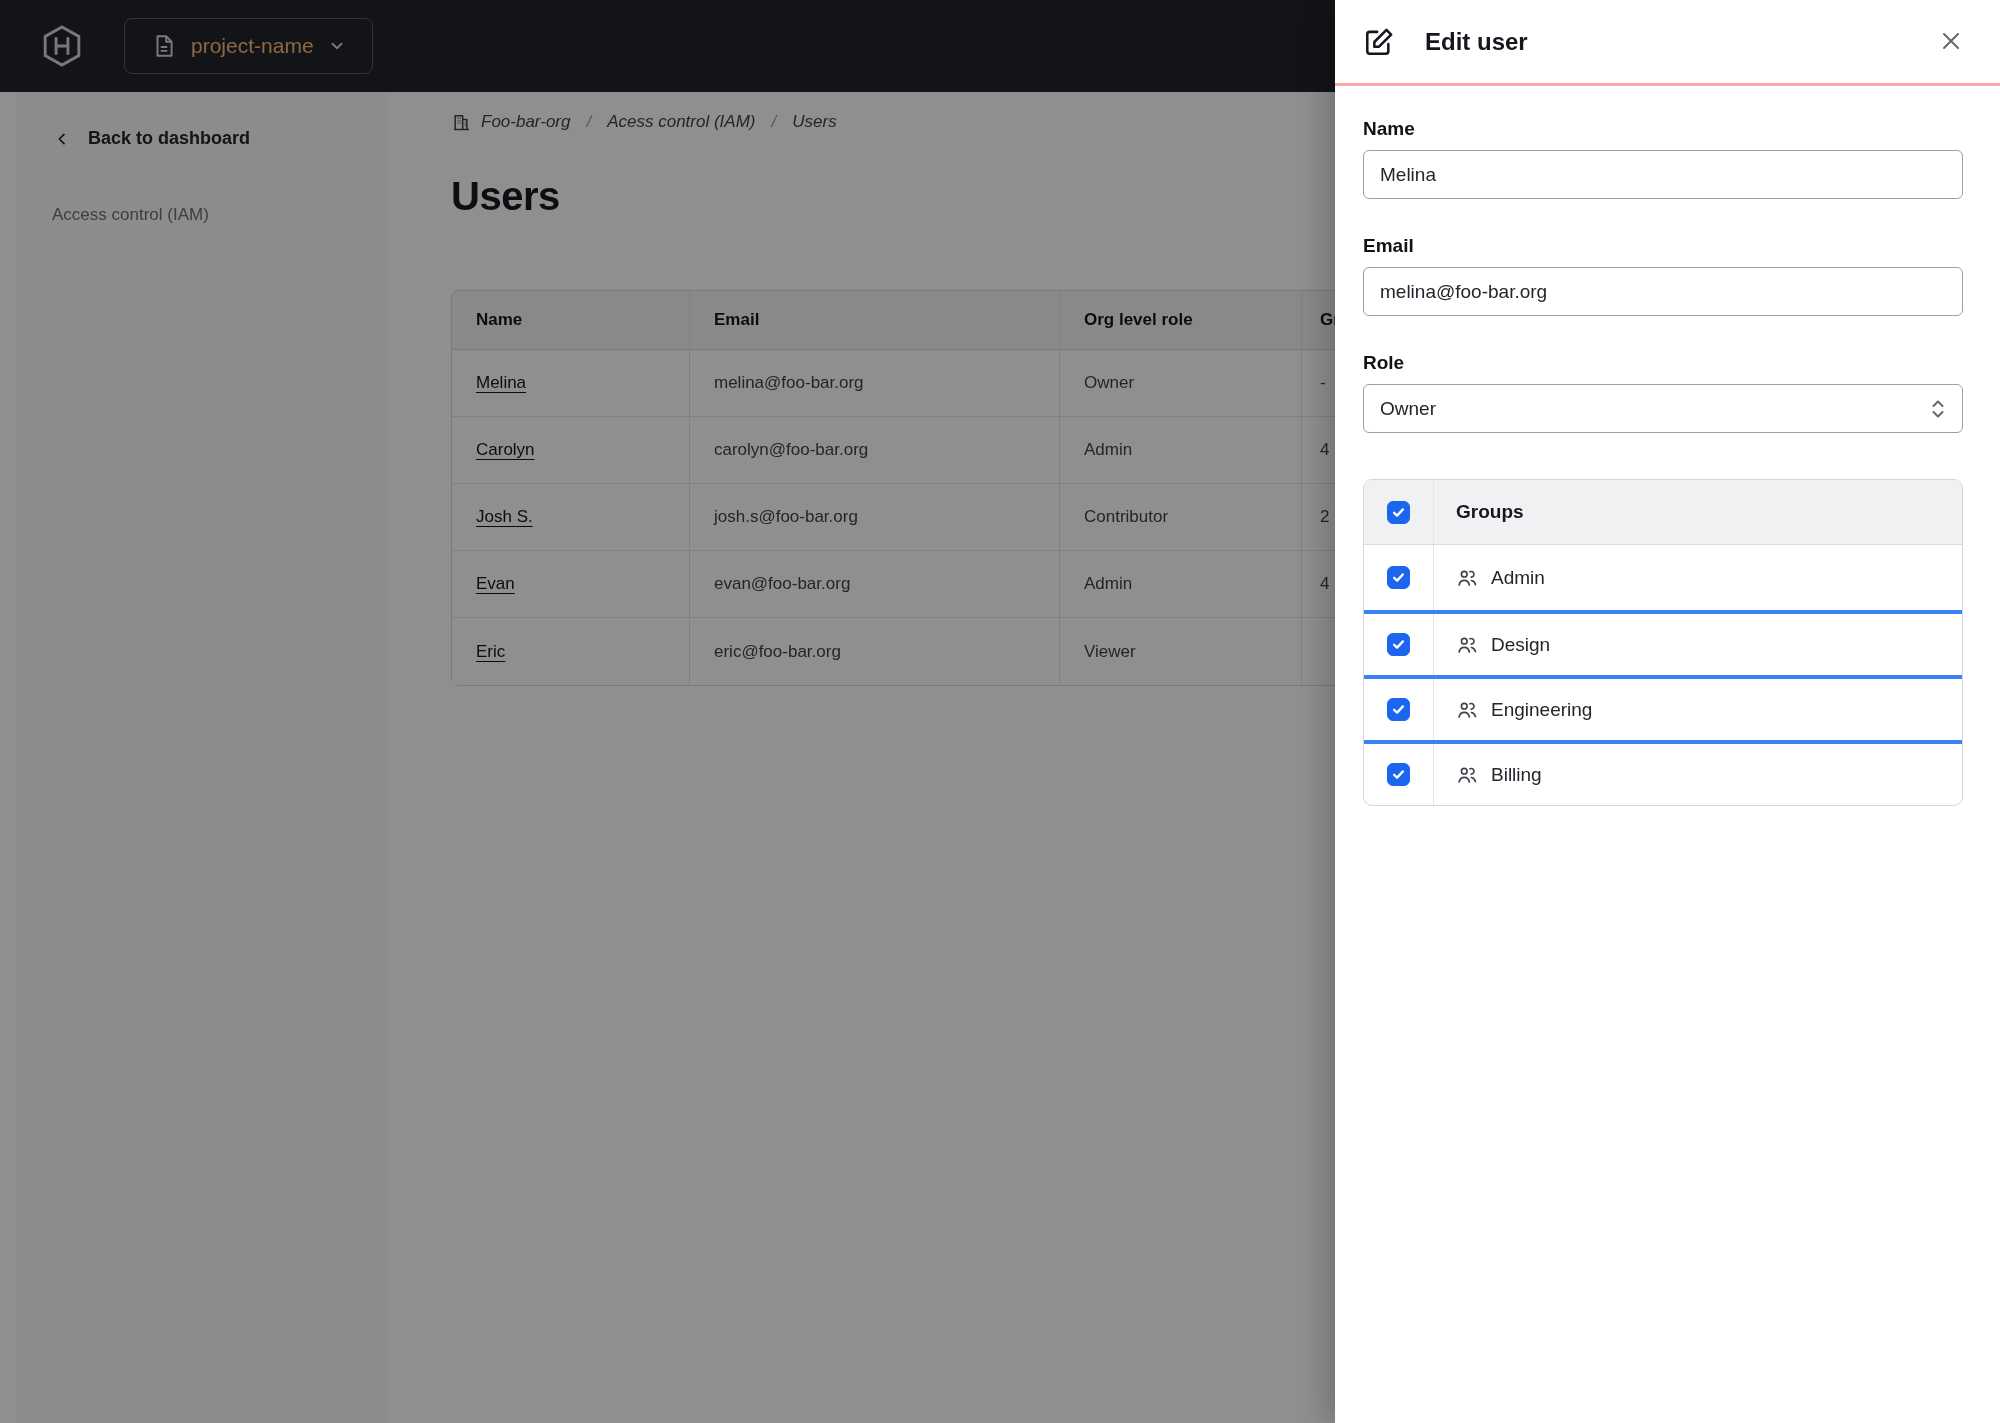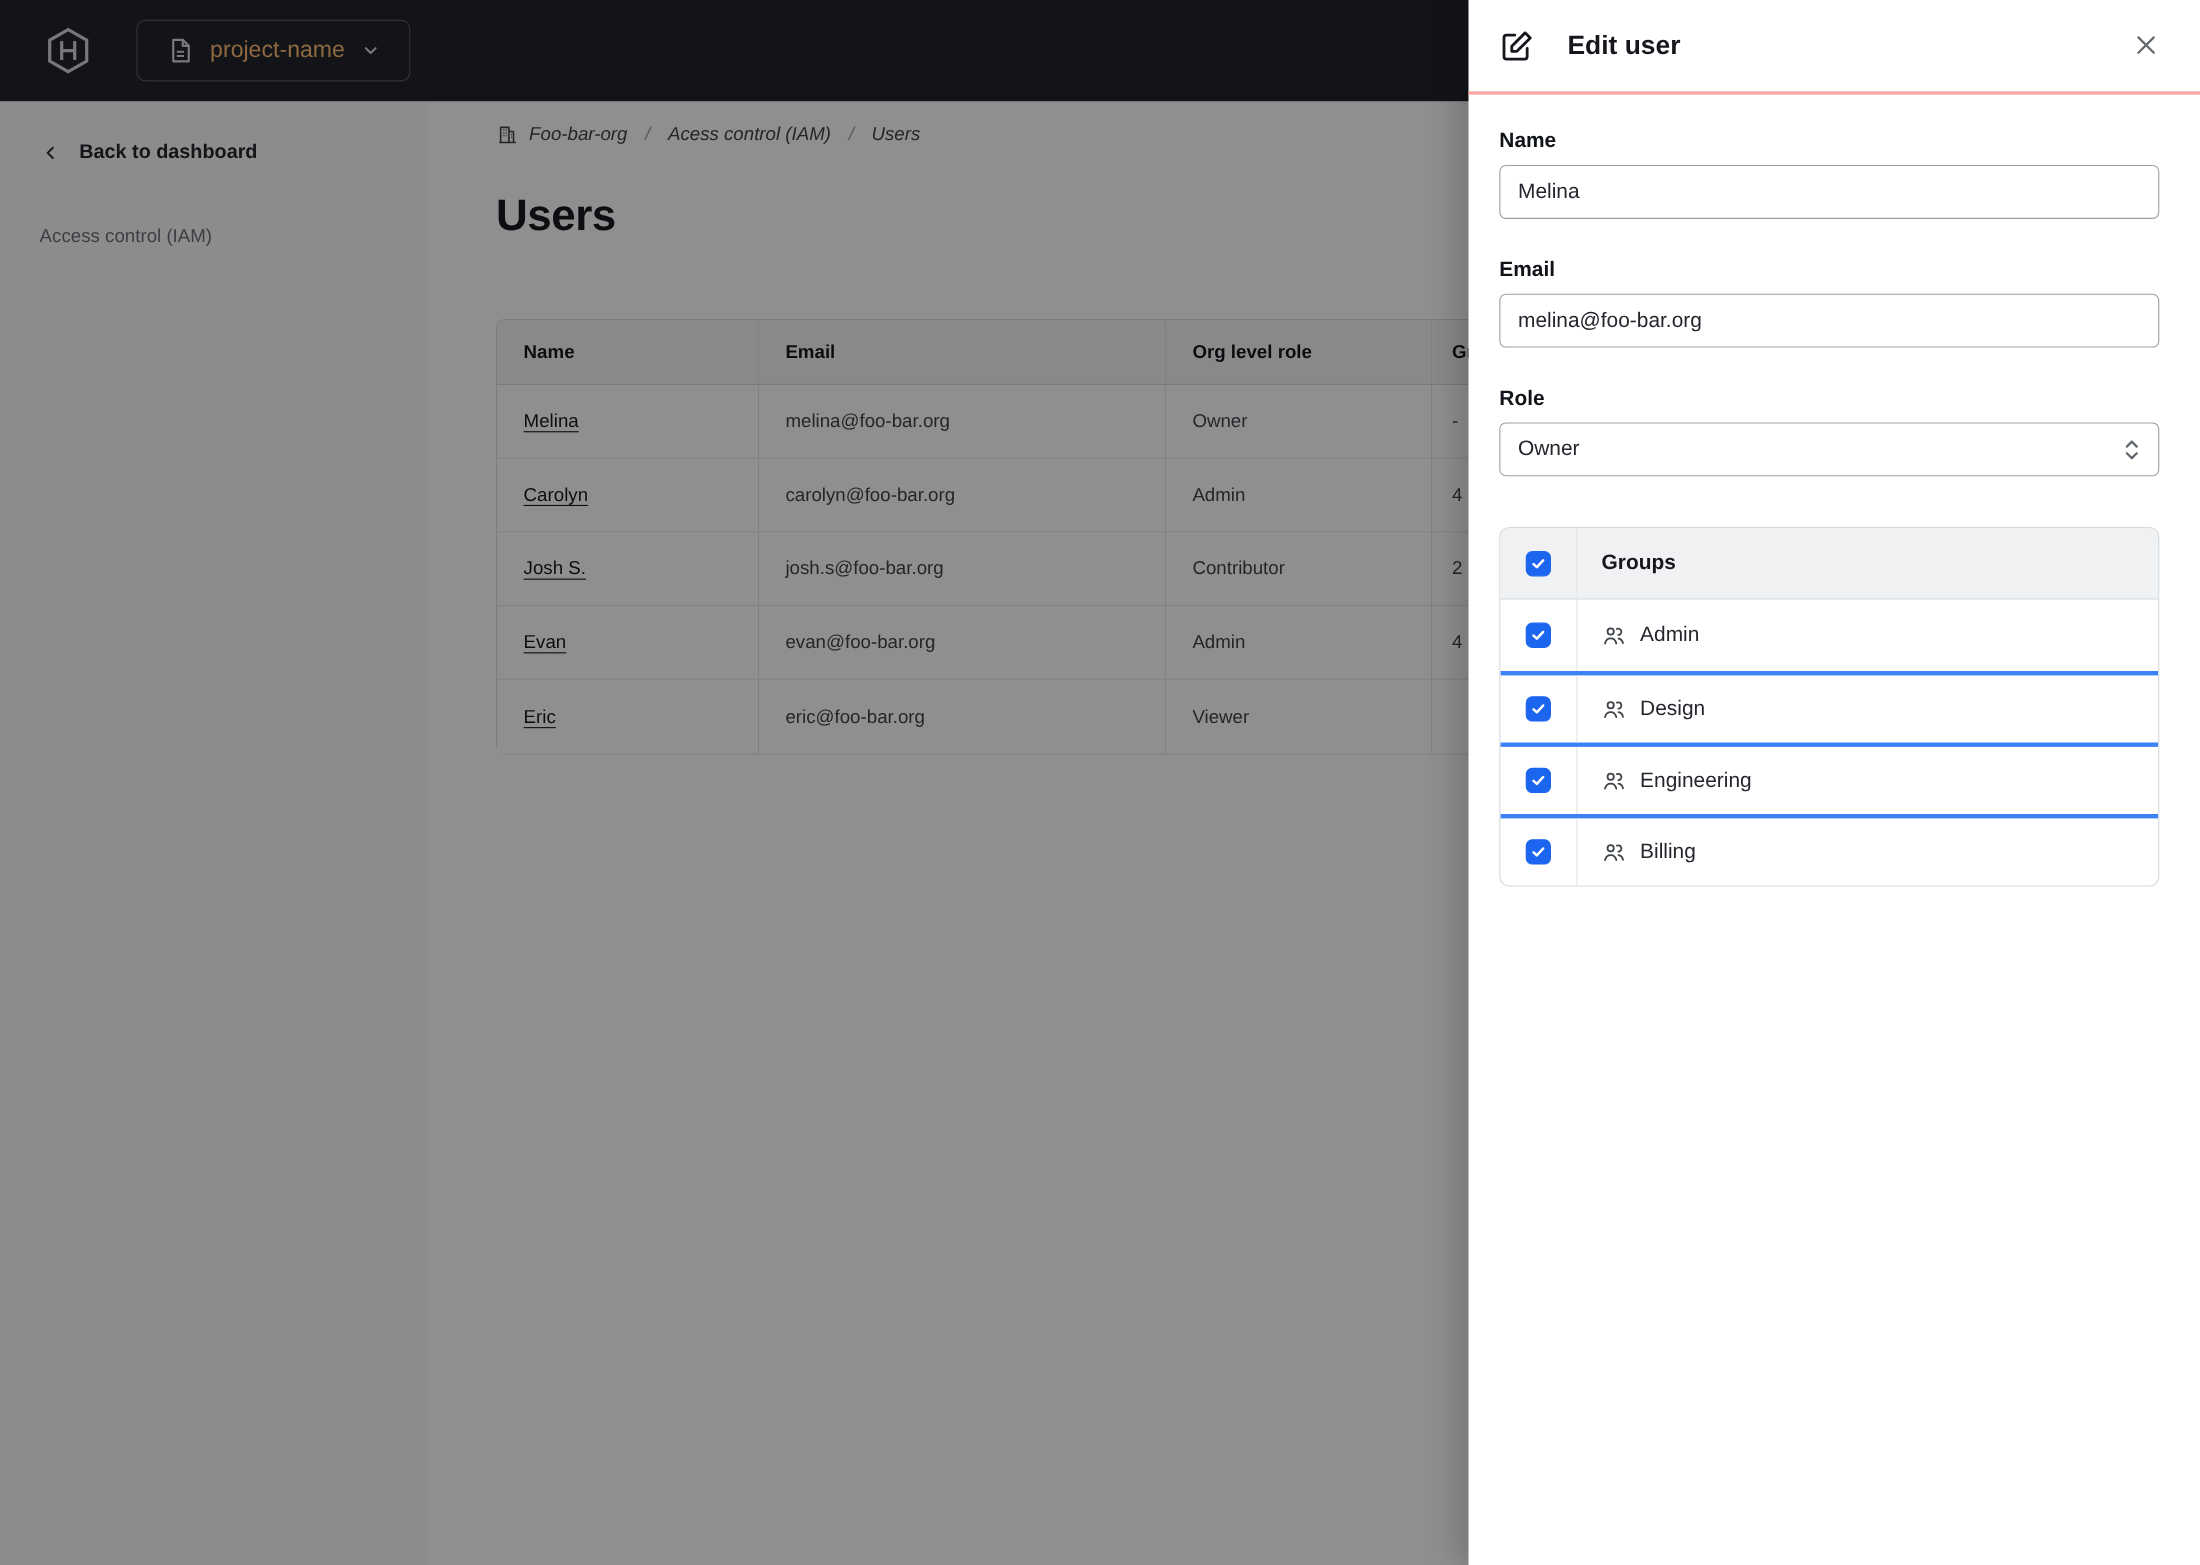--- a/index.html
+++ b/index.html
@@ -21,21 +21,21 @@
     display:flex; align-items:center; gap:14px;
     height:56px; padding:0 26px;
     border:1px solid #5a5d66; border-radius:8px;
     background:transparent; color:#fdba74; font-size:21px; font-weight:500;
     cursor:pointer;
   }
   .proj-btn svg { display:block; }
 
   
   .sidebar {
-    position:absolute; left:0; top:92px; width:388px; height:1331px;
+    position:absolute; left:16px; top:92px; width:388px; height:1331px;
     background:#fafafa; z-index:5;
   }
   .back-link {
     display:flex; align-items:center; gap:18px;
     margin:36px 0 0 38px; font-size:18px; font-weight:600; color:#23262c; cursor:pointer;
   }
   .side-section { margin:56px 0 0 36px; font-size:17px; color:#6a6f77; }
   .side-items { margin-top:14px; }
   .side-item {
     padding:14px 0 14px 36px; font-size:18px; color:#3f434a; cursor:pointer;

